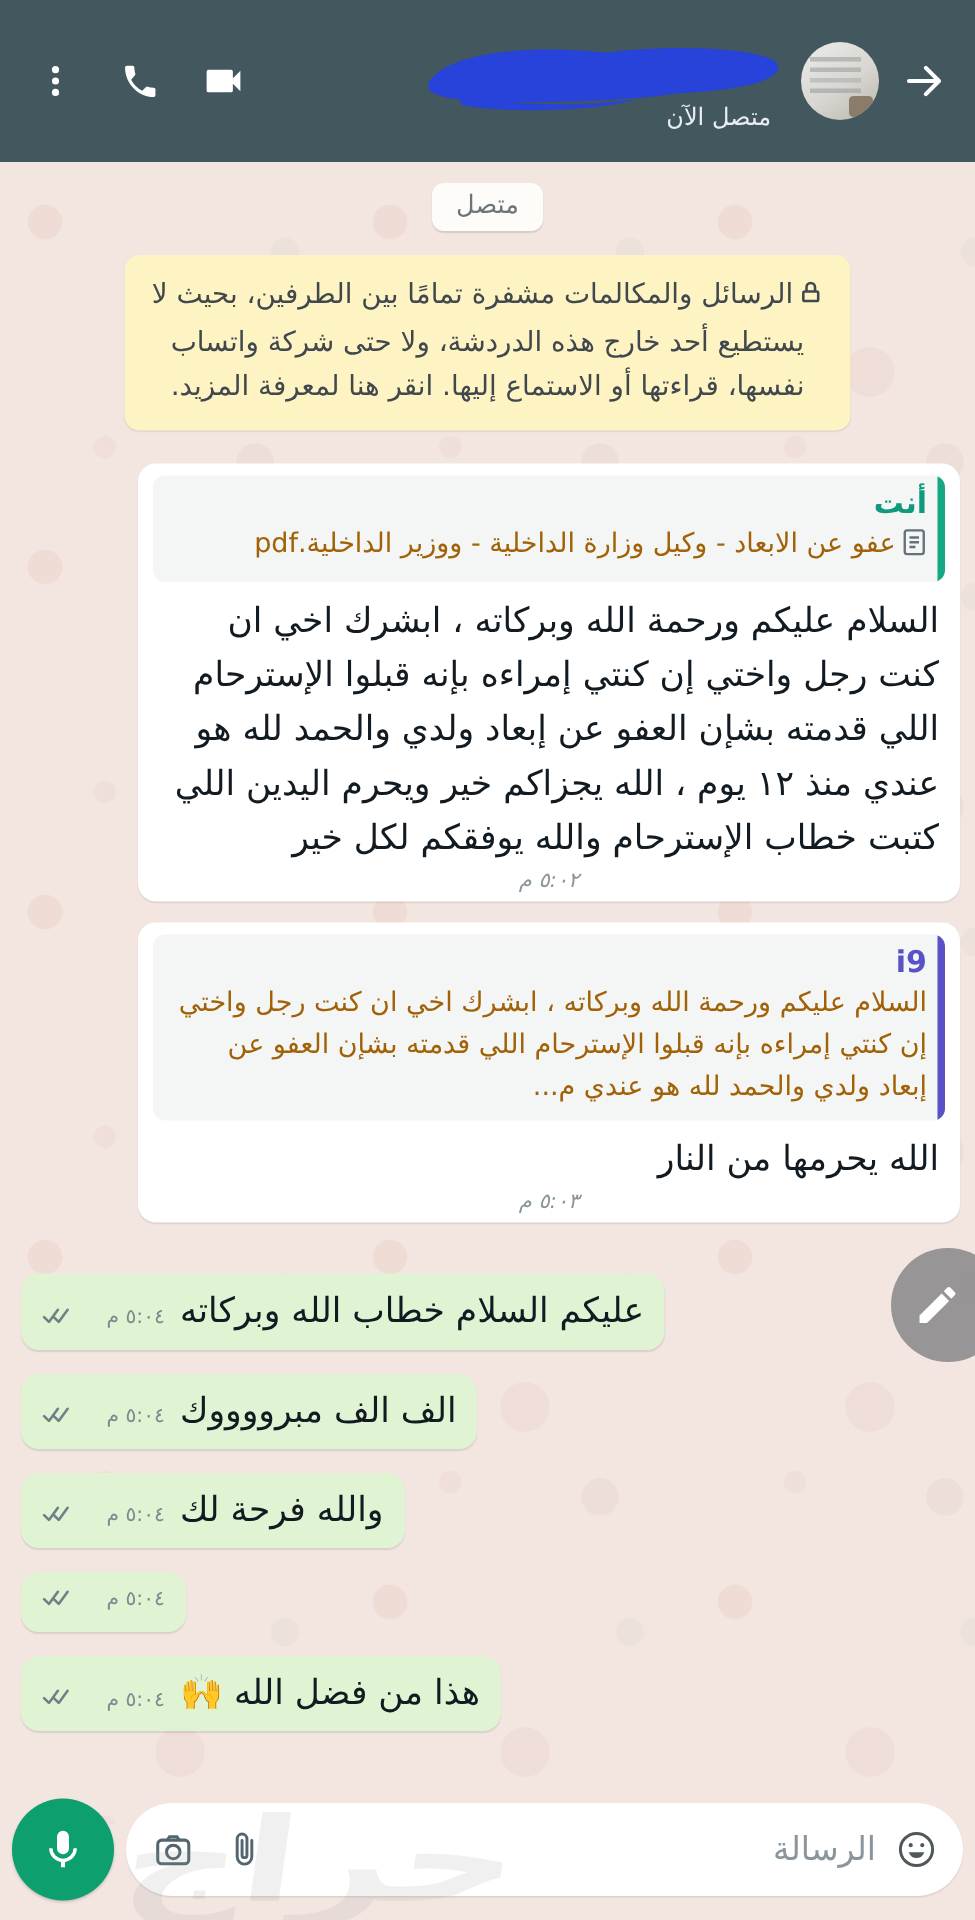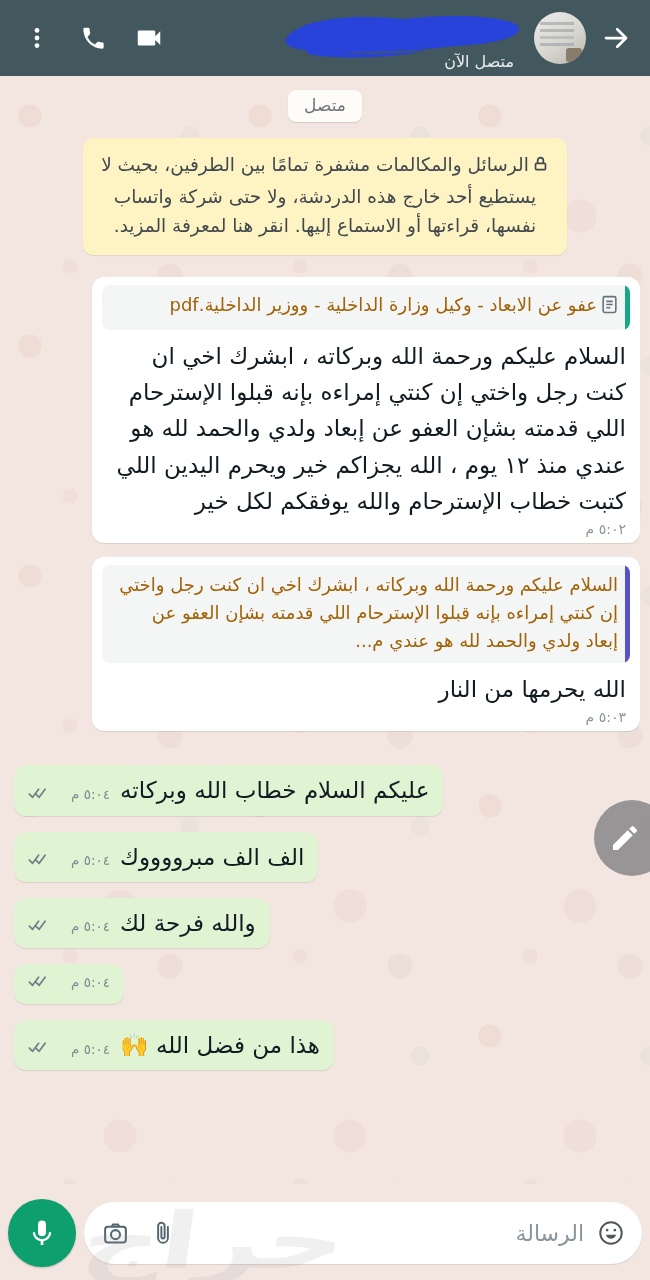--- a/index.html
+++ b/index.html
@@ -1,21 +1,21 @@
 <!DOCTYPE html>
 <html lang="ar" dir="rtl"><head>
 <meta charset="utf-8">
 <style>
   * { margin:0; padding:0; box-sizing:border-box; }
   html,body { width:650px; height:1280px; overflow:hidden; }
   body { font-family:"DejaVu Sans", sans-serif; background:#f3e6e1; position:relative; }
 
   
   .header {
-    height:76px; background:#42585e; display:flex; flex-direction:row;
+    height:108px; background:#42585e; display:flex; flex-direction:row;
     align-items:center; padding:0 14px; gap:10px; direction:rtl;
   }
   .back-btn { width:40px; height:40px; display:flex; align-items:center; justify-content:center; flex:0 0 auto; }
   .avatar {
     width:52px; height:52px; border-radius:50%; flex:0 0 auto; overflow:hidden;
     background:linear-gradient(145deg,#ececea 0%,#d8d6d0 55%,#b9b5ad 100%);
     position:relative;
   }
   .avatar::after{ content:""; position:absolute; left:6px; top:10px; width:34px; height:3px;
     box-shadow:0 7px 0 #9aa0a2,0 14px 0 #aab0b2,0 21px 0 #9aa0a2; background:#9aa0a2; opacity:.6;}
@@ -59,21 +59,21 @@
   }
   .quote::before { content:""; position:absolute; right:0; top:0; bottom:0; width:5px; }
   .quote.green::before { background:#15a884; }
   .quote.purple::before { background:#5a51c7; }
   .quote-name { font-weight:bold; font-size:20px; margin-bottom:2px; }
   .quote.green .quote-name { color:#0e9a7c; }
   .quote.purple .quote-name { color:#5a51c7; direction:ltr; text-align:right; }
   .quote-text { color:#a16207; font-size:18px; line-height:1.55; }
   .doc-line .doc-icon { display:inline-block; vertical-align:-3px; margin-left:4px; }
   .msg-text { color:#121b22; font-size:23px; line-height:1.58; padding:2px 4px 0; }
-  .time-in { color:#8a959c; font-size:14px; text-align:right; padding:2px 4px 0; direction:ltr; }
+  .time-in { color:#8a959c; font-size:14px; text-align:center; padding:2px 4px 0; direction:ltr;font-style:italic; }
 
   .bubble-out {
     background:#e0f4d3; border-radius:12px; width:fit-content; max-width:480px;
     margin:16px auto 0 14px; padding:9px 14px 9px 12px; box-shadow:0 1px 1px rgba(0,0,0,.10);
     display:flex; direction:rtl; align-items:flex-end; gap:10px;
   }
   .bubble-out .out-text { color:#121b22; font-size:23px; line-height:1.4; }
   .out-meta { display:flex; align-items:center; gap:22px; padding-bottom:3px; }
   .out-time { color:#7d8b91; font-size:13.5px; white-space:nowrap; direction:ltr;}
   .first-out { margin-top:34px; }
@@ -154,35 +154,37 @@
     <span class="lock">
       <svg width="17" height="18" viewBox="0 0 24 24" fill="none" stroke="#41484d" stroke-width="2.4">
         <rect x="5" y="11" width="14" height="9" rx="1.5"></rect>
           <path d="M8 11V7a4 4 0 0 1 8 0v4"></path>
       </svg>
     </span><span>الرسائل والمكالمات مشفرة تمامًا بين الطرفين، بحيث لا يستطيع أحد خارج هذه الدردشة، ولا حتى شركة واتساب نفسها، قراءتها أو الاستماع إليها. انقر هنا لمعرفة المزيد.</span>
   </div>
 
   <div class="bubble-in">
     <div class="quote green">
+      <div class="quote-name">أنت</div>
       <div class="quote-text doc-line">
         <span class="doc-icon">
           <svg width="17" height="19" viewBox="0 0 20 24" fill="none" stroke="#66727b" stroke-width="2">
             <rect x="2" y="2" width="16" height="20" rx="2"></rect>
               <path d="M6 8h8M6 12h8M6 16h5"></path>
           </svg>
         </span><span>عفو عن الابعاد - وكيل وزارة الداخلية - ووزير الداخلية.pdf</span>
       </div>
     </div>
     <div class="msg-text">السلام عليكم ورحمة الله وبركاته ، ابشرك اخي ان كنت رجل واختي إن كنتي إمراءه بإنه قبلوا الإسترحام اللي قدمته بشإن العفو عن إبعاد ولدي والحمد لله هو عندي منذ ١٢ يوم ، الله يجزاكم خير ويحرم اليدين اللي كتبت خطاب الإسترحام والله يوفقكم لكل خير</div>
     <div class="time-in">٥:٠٢ م</div>
   </div>
 
   <div class="bubble-in" style="margin-top:14px;">
     <div class="quote purple">
+      <div class="quote-name">i9</div>
       <div class="quote-text">السلام عليكم ورحمة الله وبركاته ، ابشرك اخي ان كنت رجل واختي إن كنتي إمراءه بإنه قبلوا الإسترحام اللي قدمته بشإن العفو عن إبعاد ولدي والحمد لله هو عندي م...</div>
     </div>
     <div class="msg-text">الله يحرمها من النار</div>
     <div class="time-in">٥:٠٣ م</div>
   </div>
 
   <div class="edit-fab">
     <svg width="32" height="32" viewBox="0 0 24 24" fill="#fff" style="margin-right:14px;">
       <path d="M3 17.25V21h3.75L17.81 9.94l-3.75-3.75L3 17.25zM20.71 7.04a1 1 0 0 0 0-1.41l-2.34-2.34a1 1 0 0 0-1.41 0l-1.83 1.83 3.75 3.75 1.83-1.83z"></path>
     </svg>

